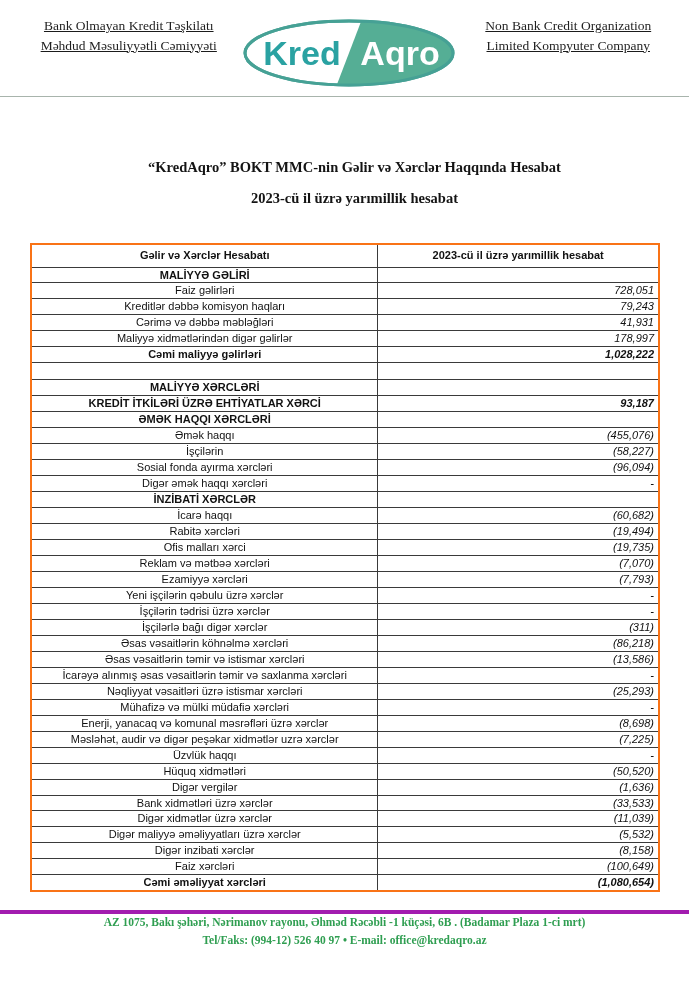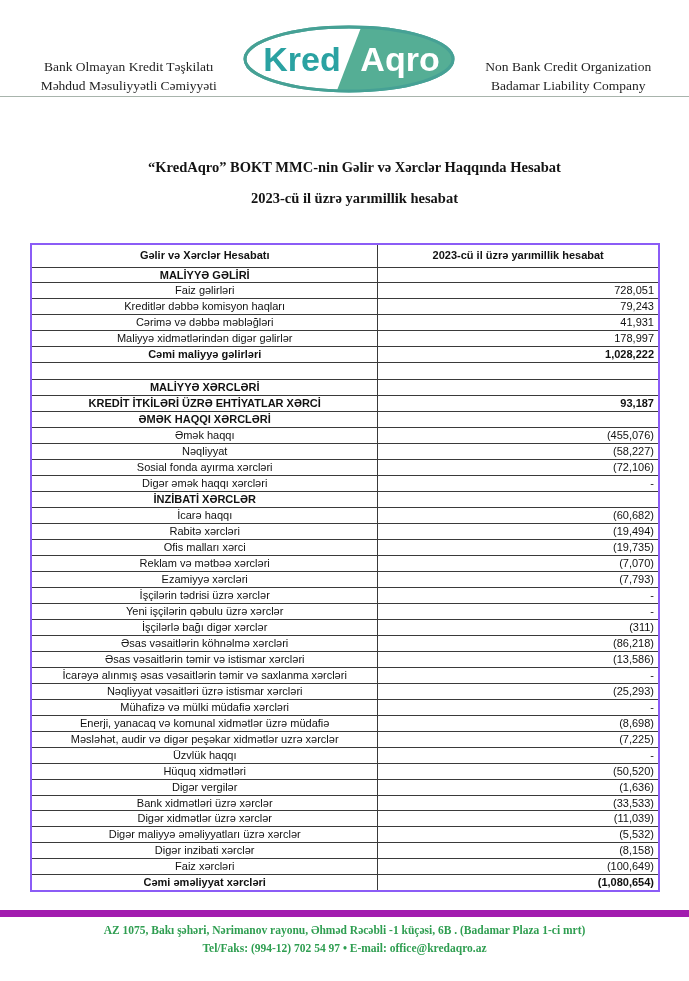--- a/index.html
+++ b/index.html
@@ -8,24 +8,25 @@
     width: 689px; height: 981px;
     position: relative;
     font-family: "Liberation Sans", sans-serif;
     color: #1b1b1b;
     overflow: hidden;
   }
 
   
   .page-header {
     display: flex;
-    align-items: flex-end;
+    align-items: flex-start;
     justify-content: space-between;
     padding: 16px 10px 0 18px;
     height: 96px;
+    text-decoration: underline;
   }
   .org-block {
     width: 225px;
     font-family: "Liberation Serif", serif;
     font-size: 13.5px;
     line-height: 1.45;
     text-align: center;
     color: #1f1f1f;
   }
   .logo-wrap { width: 218px; height: 74px; }
@@ -61,36 +62,35 @@
     padding: 1px 4px;
     height: 15px;
     line-height: 1.18;
   }
   .report-table thead th {
     height: 23px;
     font-weight: bold;
     text-align: center;
     font-size: 11px;
   }
-  .report-table { border: 2px solid #8b5cf6; }
+  .report-table { border: 2px solid #f97316; }
   .col-label { width: 348px; }
   .col-value { width: 282px; }
   .cell-label { text-align: center; }
-  .cell-value { text-align: right; padding-right: 7px; }
+  .cell-value { text-align: right; padding-right: 7px; font-style: italic; }
   tr.row-section .cell-label { font-weight: bold; margin-top: 19px; }
   tr.row-total .cell-label,
   tr.row-total .cell-value { font-weight: bold; }
   tr.row-spacer td { height: 17px; }
 
   
   .page-footer {
     position: absolute;
     left: 0; right: 0; top: 910px;
-    border-top: 7px solid #a21caf;
-    padding-top: 5px;
+    border-top: 4px solid #a21caf;
     text-align: center;
     font-family: "Liberation Serif", serif;
     font-weight: bold;
     font-size: 11.5px;
     line-height: 1.55;
   }
   .footer-text { color: #2f9e51; }
 </style>
 </head>
 <body>
@@ -111,21 +111,21 @@
       <ellipse cx="109" cy="37" rx="104" ry="32" fill="#ffffff" stroke="#46a195" stroke-width="3"></ellipse>
       <polygon points="122,3 220,3 220,71 96,71" fill="#55ae95" clip-path="url(#logoClip)"></polygon>
       <ellipse cx="109" cy="37" rx="104" ry="32" fill="none" stroke="#46a195" stroke-width="3"></ellipse>
       <text x="62" y="49" text-anchor="middle" font-family="Liberation Sans, sans-serif" font-size="34" font-weight="bold" fill="#2aa2a2">Kred</text>
       <text x="160" y="49" text-anchor="middle" font-family="Liberation Sans, sans-serif" font-size="34" font-weight="bold" fill="#ffffff">Aqro</text>
     </svg>
   </div>
 
   <div class="org-block">
     <div>Non Bank Credit Organization</div>
-    <div>Badamar Liability Company</div>
+    <div>Limited Kompyuter Company</div>
   </div>
 </div>
 <hr class="header-rule">
 
 <div class="title-block">
   <div class="title-line1">“KredAqro” BOKT MMC-nin Gəlir və Xərclər Haqqında Hesabat</div>
   <div class="title-line2">2023-cü il üzrə yarımillik hesabat</div>
 </div>
 
 <table class="report-table">
@@ -174,26 +174,26 @@
       </tr>
       <tr class="row-section">
         <td class="cell-label">ƏMƏK HAQQI XƏRCLƏRİ</td>
         <td class="cell-value"></td>
       </tr>
       <tr class="row-normal">
         <td class="cell-label">Əmək haqqı</td>
         <td class="cell-value">(455,076)</td>
       </tr>
       <tr class="row-normal">
-        <td class="cell-label">Nəqliyyat</td>
+        <td class="cell-label">İşçilərin</td>
         <td class="cell-value">(58,227)</td>
       </tr>
       <tr class="row-normal">
         <td class="cell-label">Sosial fonda ayırma xərcləri</td>
-        <td class="cell-value">(72,106)</td>
+        <td class="cell-value">(96,094)</td>
       </tr>
       <tr class="row-normal">
         <td class="cell-label">Digər əmək haqqı xərcləri</td>
         <td class="cell-value">-</td>
       </tr>
       <tr class="row-section">
         <td class="cell-label">İNZİBATİ XƏRCLƏR</td>
         <td class="cell-value"></td>
       </tr>
       <tr class="row-normal">
@@ -210,25 +210,25 @@
       </tr>
       <tr class="row-normal">
         <td class="cell-label">Reklam və mətbəə xərcləri</td>
         <td class="cell-value">(7,070)</td>
       </tr>
       <tr class="row-normal">
         <td class="cell-label">Ezamiyyə xərcləri</td>
         <td class="cell-value">(7,793)</td>
       </tr>
       <tr class="row-normal">
+        <td class="cell-label">Yeni işçilərin qəbulu üzrə xərclər</td>
+        <td class="cell-value">-</td>
+      </tr>
+      <tr class="row-normal">
         <td class="cell-label">İşçilərin tədrisi üzrə xərclər</td>
-        <td class="cell-value">-</td>
-      </tr>
-      <tr class="row-normal">
-        <td class="cell-label">Yeni işçilərin qəbulu üzrə xərclər</td>
         <td class="cell-value">-</td>
       </tr>
       <tr class="row-normal">
         <td class="cell-label">İşçilərlə bağı digər xərclər</td>
         <td class="cell-value">(311)</td>
       </tr>
       <tr class="row-normal">
         <td class="cell-label">Əsas vəsaitlərin köhnəlmə xərcləri</td>
         <td class="cell-value">(86,218)</td>
       </tr>
@@ -242,21 +242,21 @@
       </tr>
       <tr class="row-normal">
         <td class="cell-label">Nəqliyyat vəsaitləri üzrə istismar xərcləri</td>
         <td class="cell-value">(25,293)</td>
       </tr>
       <tr class="row-normal">
         <td class="cell-label">Mühafizə və mülki müdafiə xərcləri</td>
         <td class="cell-value">-</td>
       </tr>
       <tr class="row-normal">
-        <td class="cell-label">Enerji, yanacaq və komunal xidmətlər üzrə müdafiə</td>
+        <td class="cell-label">Enerji, yanacaq və komunal məsrəfləri üzrə xərclər</td>
         <td class="cell-value">(8,698)</td>
       </tr>
       <tr class="row-normal">
         <td class="cell-label">Məsləhət, audir və digər peşəkar xidmətlər uzrə xərclər</td>
         <td class="cell-value">(7,225)</td>
       </tr>
       <tr class="row-normal">
         <td class="cell-label">Üzvlük haqqı</td>
         <td class="cell-value">-</td>
       </tr>
@@ -290,14 +290,14 @@
       </tr>
       <tr class="row-total">
         <td class="cell-label">Cəmi əməliyyat xərcləri</td>
         <td class="cell-value">(1,080,654)</td>
       </tr>
     </tbody>
 </table>
 
 <div class="page-footer">
   <div class="footer-text">AZ 1075, Bakı şəhəri, Nərimanov rayonu, Əhməd Rəcəbli -1  küçəsi, 6B . (Badamar Plaza 1-ci mrt)</div>
-  <div class="footer-text">Tel/Faks:  (994-12) 702 54 97 • E-mail: office@kredaqro.az</div>
+  <div class="footer-text">Tel/Faks:  (994-12) 526 40 97 • E-mail: office@kredaqro.az</div>
 </div>
 
 </body></html>

